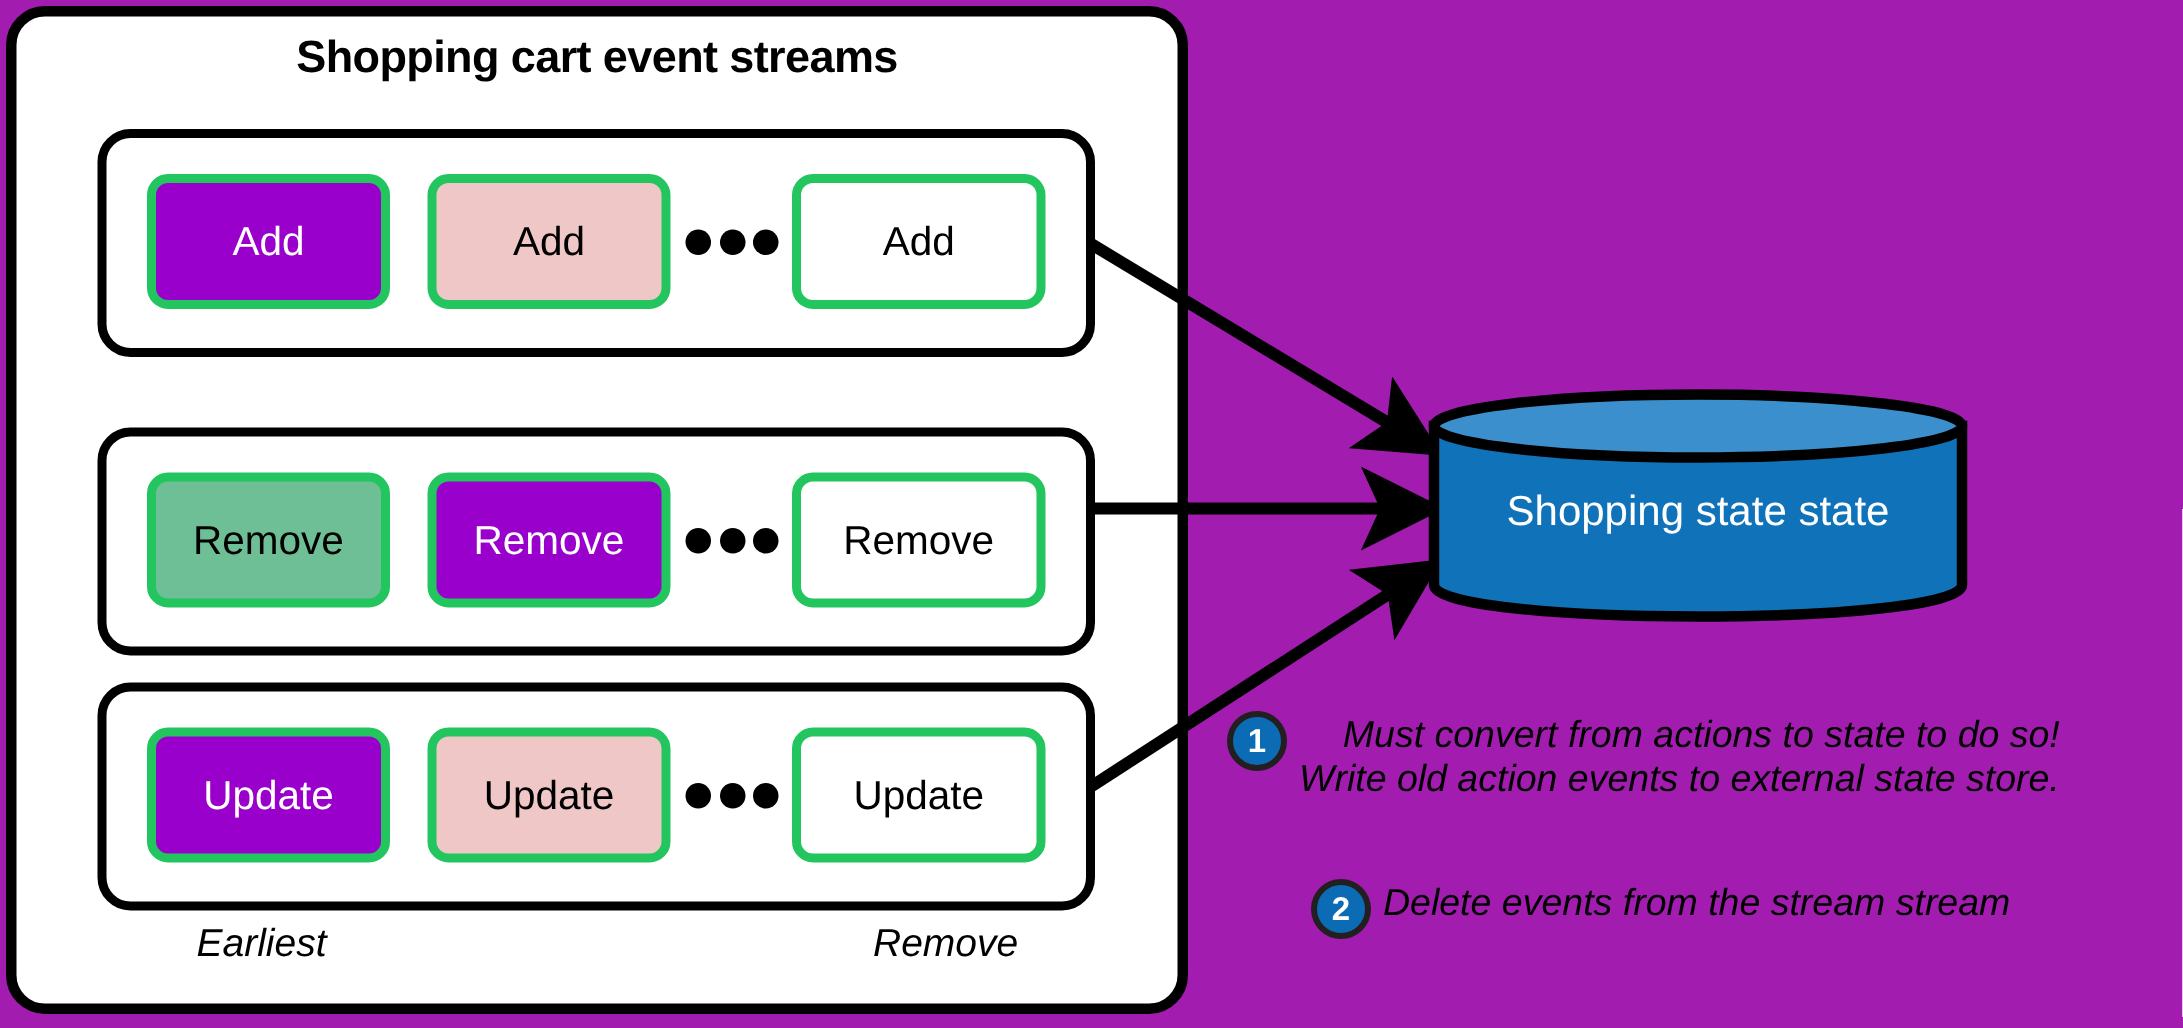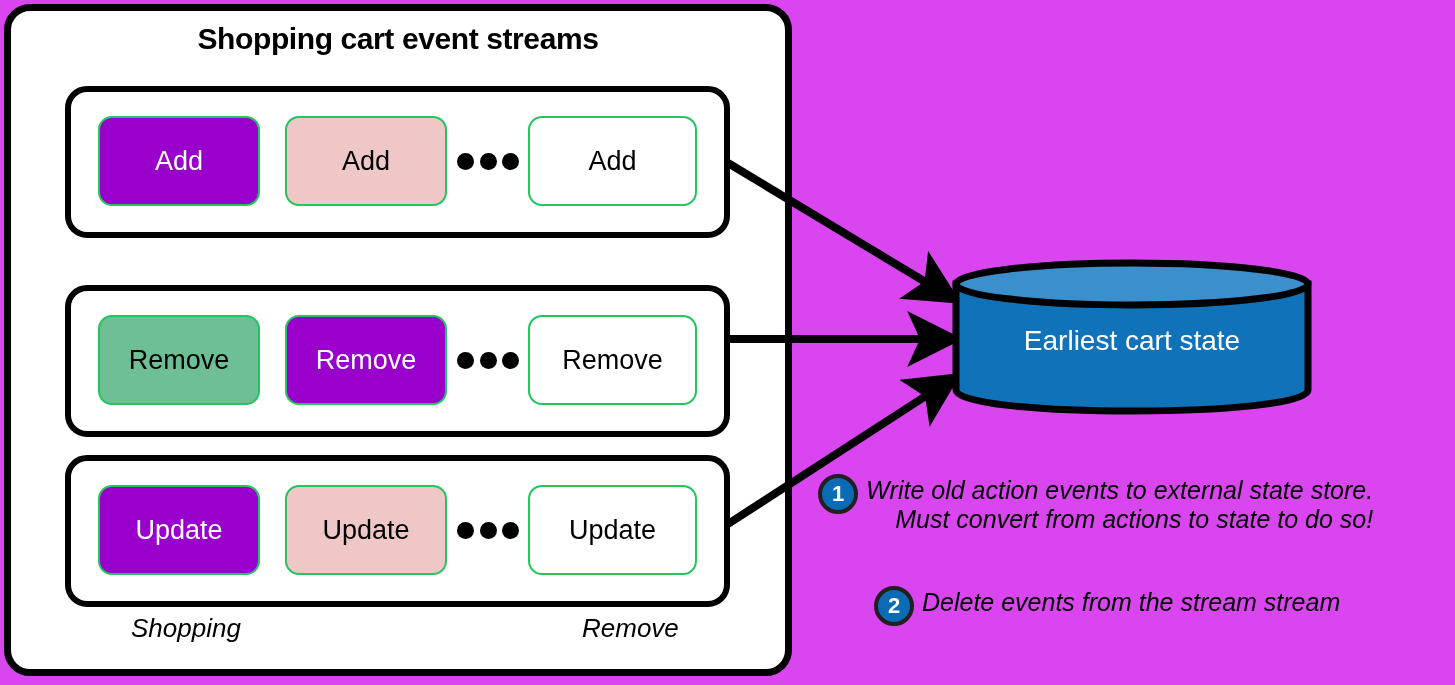--- a/index.html
+++ b/index.html
@@ -7,21 +7,21 @@
     padding: 0;
     background: #ffffff;
   }
   body {
     font-family: "Liberation Sans", sans-serif;
   }
   #stage {
     position: relative;
     width: 1455px;
     height: 685px;
-    background: #d946ef;
+    background: #a21caf;
     overflow: hidden;
   }
 
   
   .outer-panel {
     position: absolute;
     left: 4px;
     top: 4px;
     width: 788px;
     height: 672px;
@@ -66,21 +66,21 @@
     top: 0;
     width: 100%;
     height: 100%;
     display: flex;
     align-items: center;
   }
 
   .event-box {
     position: absolute;
     box-sizing: border-box;
-    border: 2px solid #22c55e;
+    border: 6px solid #22c55e;
     border-radius: 14px;
     display: flex;
     align-items: center;
     justify-content: center;
     font-size: 27px;
     font-family: "Liberation Sans", sans-serif;
     line-height: 1;
     white-space: nowrap;
     top: 24px;
     height: 90px;
@@ -255,49 +255,49 @@
           <i></i>
           <i></i>
           <i></i>
         </div>
       <div class="event-box slot-2" style="background: rgb(255, 255, 255); color: rgb(0, 0, 0);">
         <span>Update</span>
       </div>
     </div>
   </div>
 
-  <div class="axis-caption earliest">Shopping</div>
+  <div class="axis-caption earliest">Earliest</div>
   <div class="axis-caption latest">Remove</div>
 
   <svg id="arrows" viewBox="0 0 1455 685" xmlns="http://www.w3.org/2000/svg">
     <defs>
       <marker id="ah" markerWidth="7" markerHeight="7" refX="5.6" refY="3.5" orient="auto" markerUnits="strokeWidth">
         <path d="M0,0 L7,3.5 L0,7 L1.6,3.5 Z" fill="#000000"></path>
       </marker>
     </defs>
     <line x1="728" y1="163" x2="952" y2="298" stroke="#000000" stroke-width="8" marker-end="url(#ah)"></line>
     <line x1="728" y1="339" x2="952" y2="339" stroke="#000000" stroke-width="8" marker-end="url(#ah)"></line>
     <line x1="728" y1="524" x2="952" y2="379" stroke="#000000" stroke-width="8" marker-end="url(#ah)"></line>
   </svg>
 
   <div class="db">
     <svg width="360" height="158" viewBox="0 0 360 158" xmlns="http://www.w3.org/2000/svg">
       <path d="M4,26 L4,132 C4,145 84,153 180,153 C276,153 356,145 356,132 L356,26 Z" fill="#1072B8" stroke="#000000" stroke-width="7"></path>
       <ellipse cx="180" cy="26" rx="176" ry="21" fill="#3B8FCC" stroke="#000000" stroke-width="7"></ellipse>
     </svg>
-    <div class="db-label">Earliest cart state</div>
+    <div class="db-label">Shopping state state</div>
   </div>
 
   <div class="note note-1">
     <div class="badge" style="background: rgb(11, 108, 181); border-color: rgb(35, 31, 32);">
       <span>1</span>
     </div>
     <div class="note-text">
+      <div>Must convert from actions to state to do so!</div>
       <div>Write old action events to external state store.</div>
-      <div>Must convert from actions to state to do so!</div>
     </div>
   </div>
 
   <div class="note note-2">
     <div class="badge" style="background: rgb(11, 108, 181); border-color: rgb(35, 31, 32);">
       <span>2</span>
     </div>
     <div class="note-text">
       <div>Delete events from the stream stream</div>
     </div>

